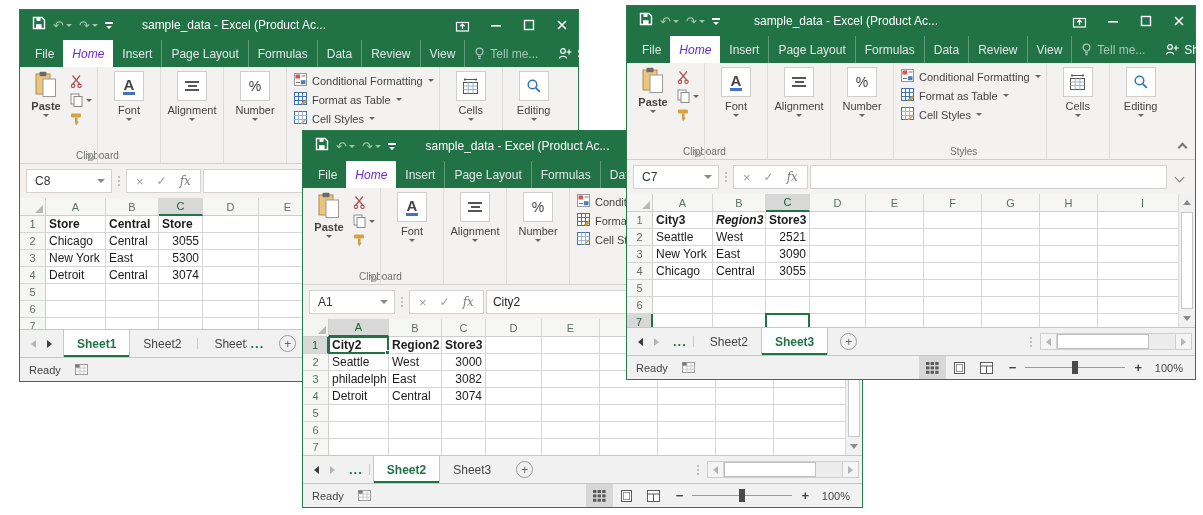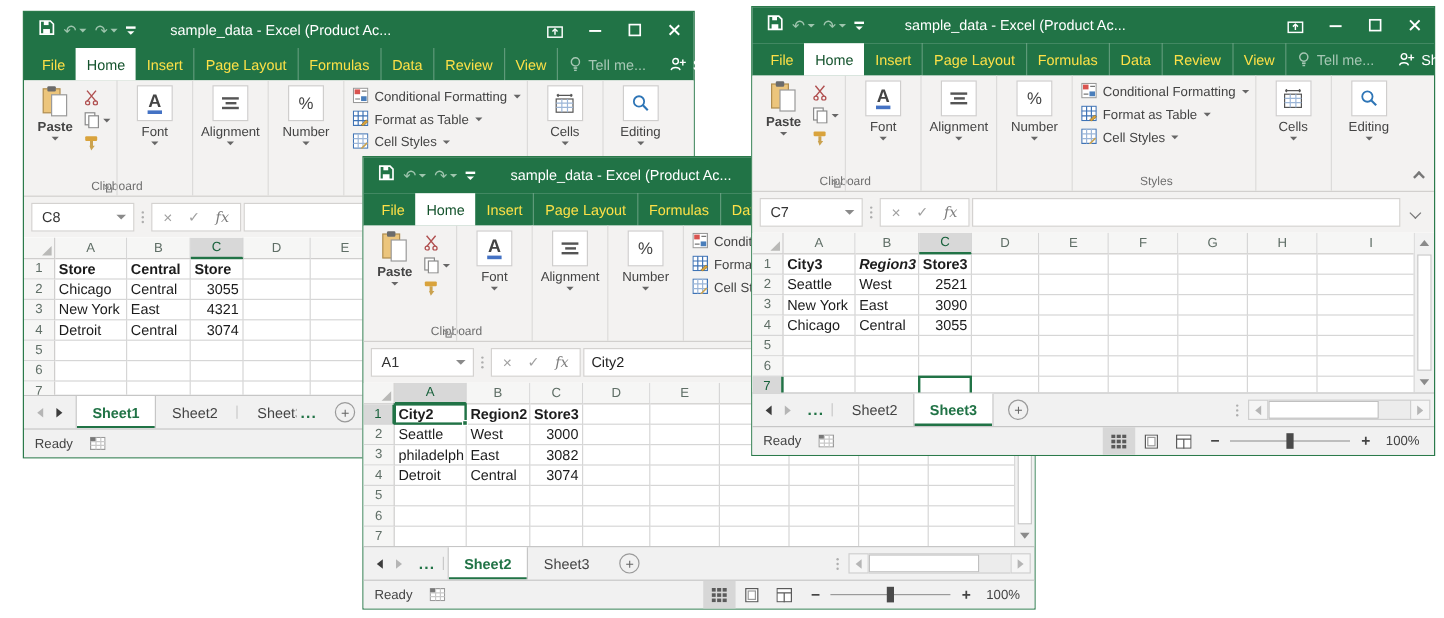--- a/index.html
+++ b/index.html
@@ -20,23 +20,23 @@
   .qat-custom { display:flex; flex-direction:column; align-items:center; gap:2px; }
   .qat-custom .bar { width:8px; height:2px; background:#fff; }
   .qat-custom .mini-caret { border-top-color:#fff; }
   .win-title { position:absolute; left:0; right:130px; text-align:center; color:#fff; font-size:12px; pointer-events:none; white-space:nowrap; }
   .win-controls { margin-left:auto; display:flex; height:100%; z-index:2; }
   .wc-btn { width:33px; display:flex; align-items:center; justify-content:center; color:#fff; font-size:13px; }
   .wc-close { font-size:15px; }
 
   
   .menubar { flex:0 0 27px; background:#217346; display:flex; align-items:stretch; padding-left:6px; }
-  .mtab { color:#fde047; font-size:12px; padding:0 9px; display:flex; align-items:center; white-space:nowrap; position:relative; }
+  .mtab { color:#e5e5e5; font-size:12px; padding:0 9px; display:flex; align-items:center; white-space:nowrap; position:relative; }
   .mtab + .mtab { border-left:1px solid rgba(255,255,255,.28); }
-  .mtab.active { background:#fff; color:#14532d; border-left:none; }
+  .mtab.active { background:#fff; color:#6d28d9; border-left:none;font-style:italic; }
   .mtab.active + .mtab { border-left:none; }
   .tellme { color:#a6c7b4; display:flex; align-items:center; gap:5px; font-size:12px; padding:0 9px; border-left:1px solid rgba(255,255,255,.28); white-space:nowrap; }
   .share { margin-left:auto; color:#fff; display:flex; align-items:center; gap:5px; padding:0 11px; font-size:12px; white-space:nowrap; }
 
   
   .ribbon { flex:0 0 97px; background:#f3f2f1; border-bottom:1px solid #d2d0ce; display:flex; position:relative; }
   .rgroup { position:relative; display:flex; flex-direction:column; align-items:center; padding:4px 5px 14px; }
   .rgroup + .rgroup { border-left:1px solid #ddslash; border-left:1px solid #dcdbda; }
   .glabel { position:absolute; bottom:2px; left:12px; right:0; text-align:left; font-size:10px; color:#6e6e6e; white-space:nowrap;padding-left:44px; }
   .clip-row { display:flex;font-weight:bold; }
@@ -407,21 +407,21 @@
           <div class="cell" style="width: 58px;"></div>
           <div class="cell" style="width: 58px;"></div>
           <div class="cell" style="width: 58px;"></div>
           <div class="cell" style="width: 58px;"></div>
           <div class="cell" style="width: 90px;"></div>
         </div>
         <div class="grow">
           <div class="rhdr">3</div>
           <div class="cell" style="width: 60px;">New York</div>
           <div class="cell" style="width: 53px;">East</div>
-          <div class="cell num" style="width: 44px;">4321</div>
+          <div class="cell num" style="width: 44px;">5300</div>
           <div class="cell" style="width: 56px;"></div>
           <div class="cell" style="width: 58px;"></div>
           <div class="cell" style="width: 58px;"></div>
           <div class="cell" style="width: 58px;"></div>
           <div class="cell" style="width: 58px;"></div>
           <div class="cell" style="width: 90px;"></div>
         </div>
         <div class="grow">
           <div class="rhdr">4</div>
           <div class="cell" style="width: 60px;">Detroit</div>

